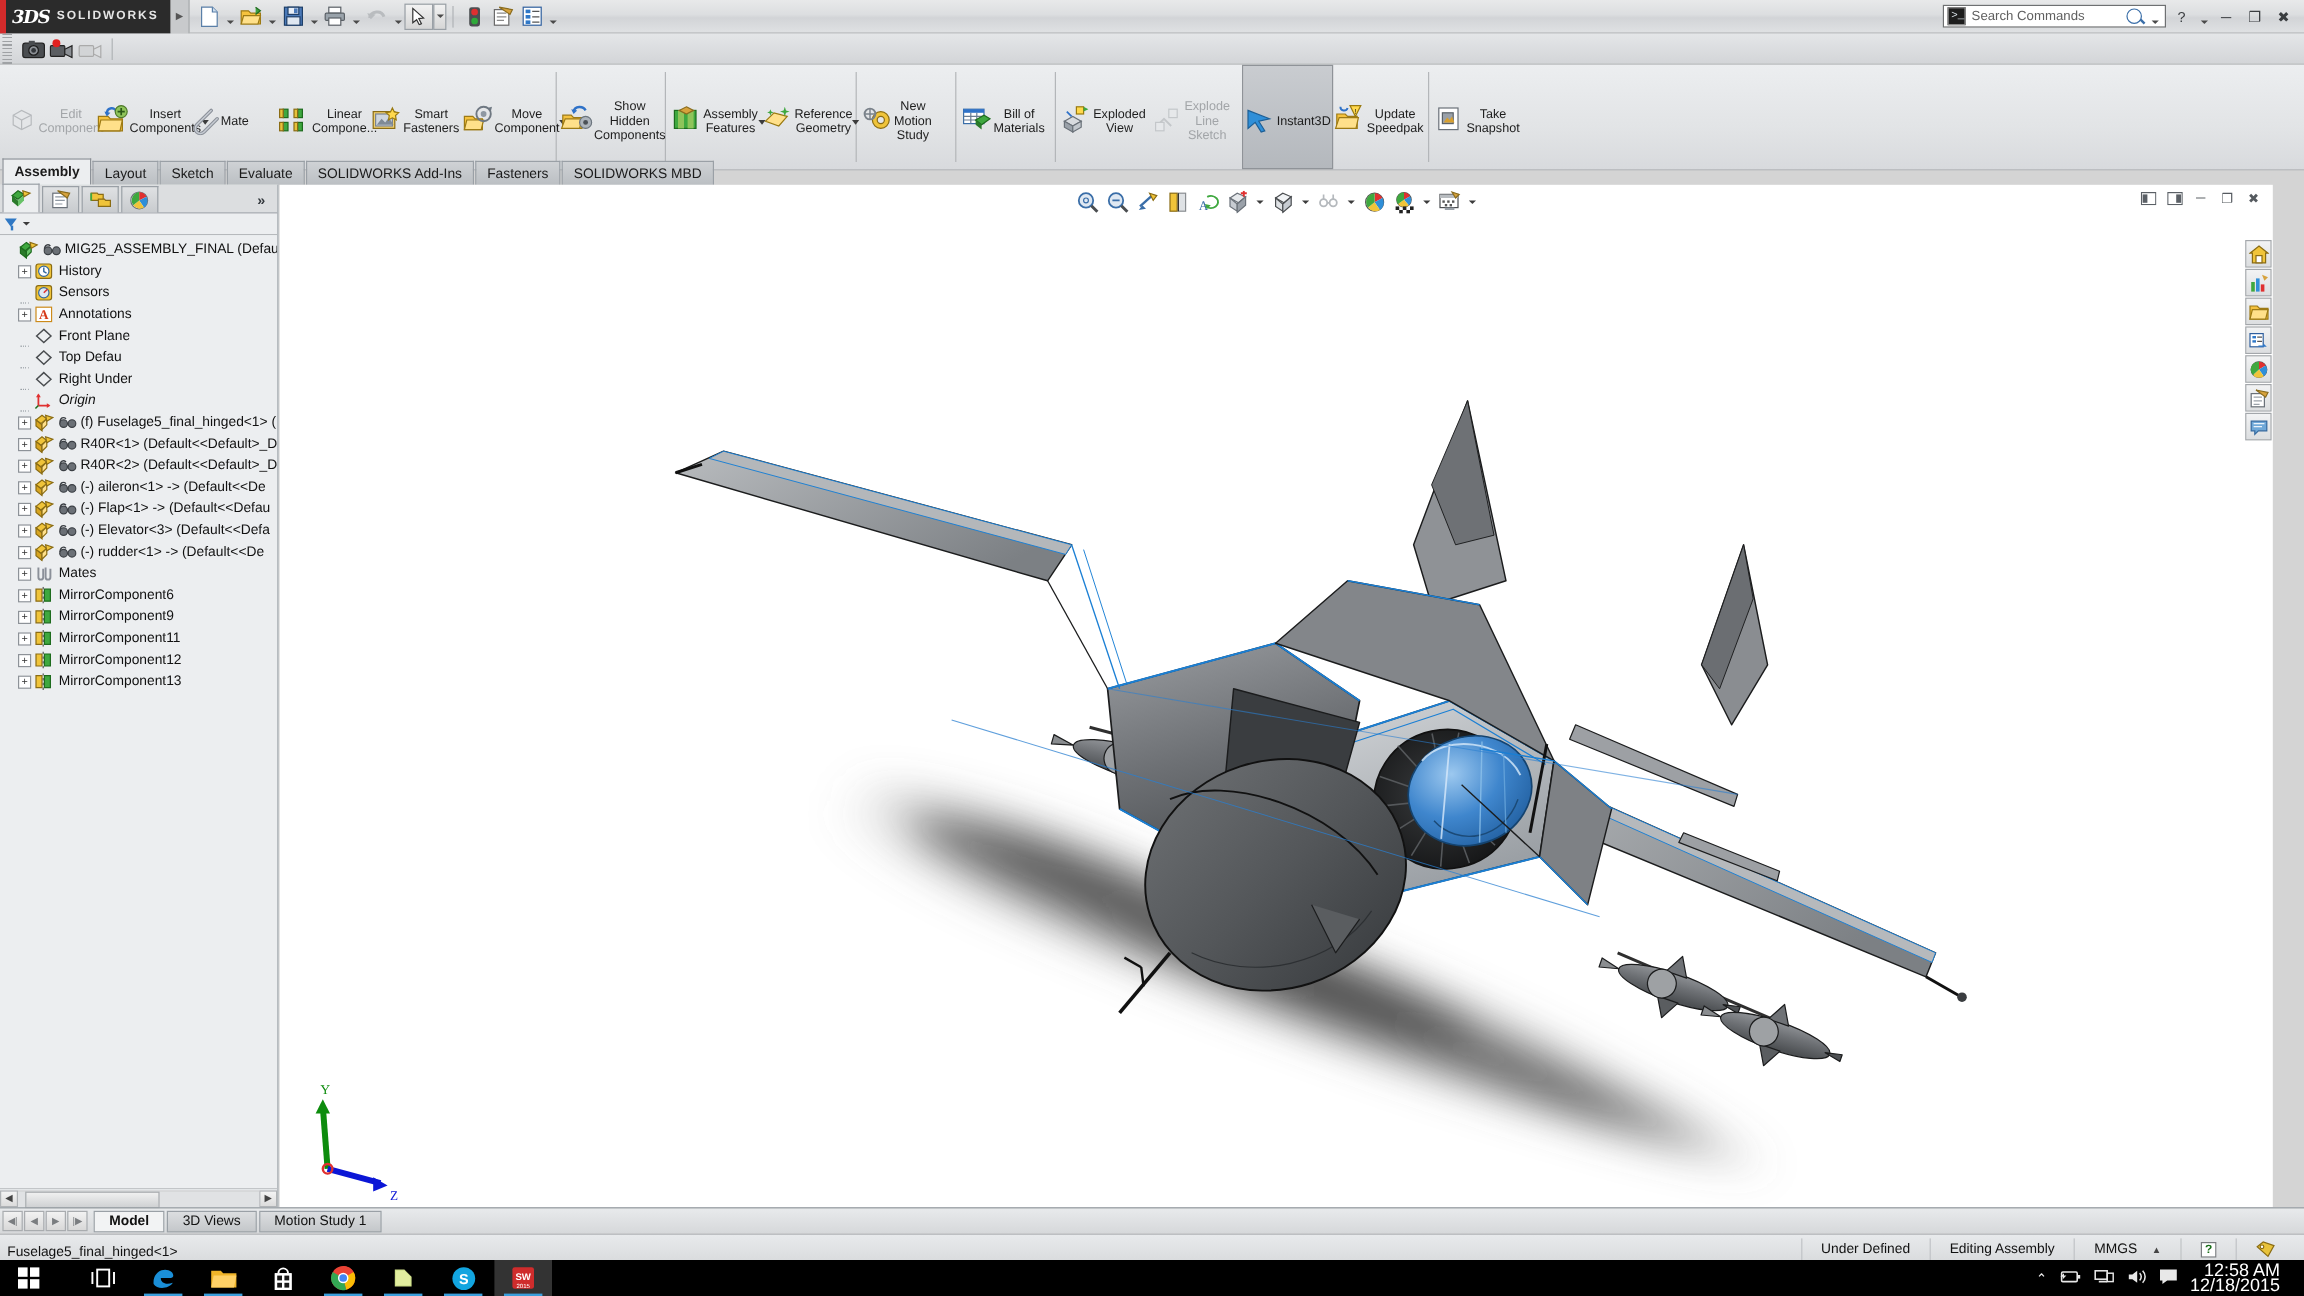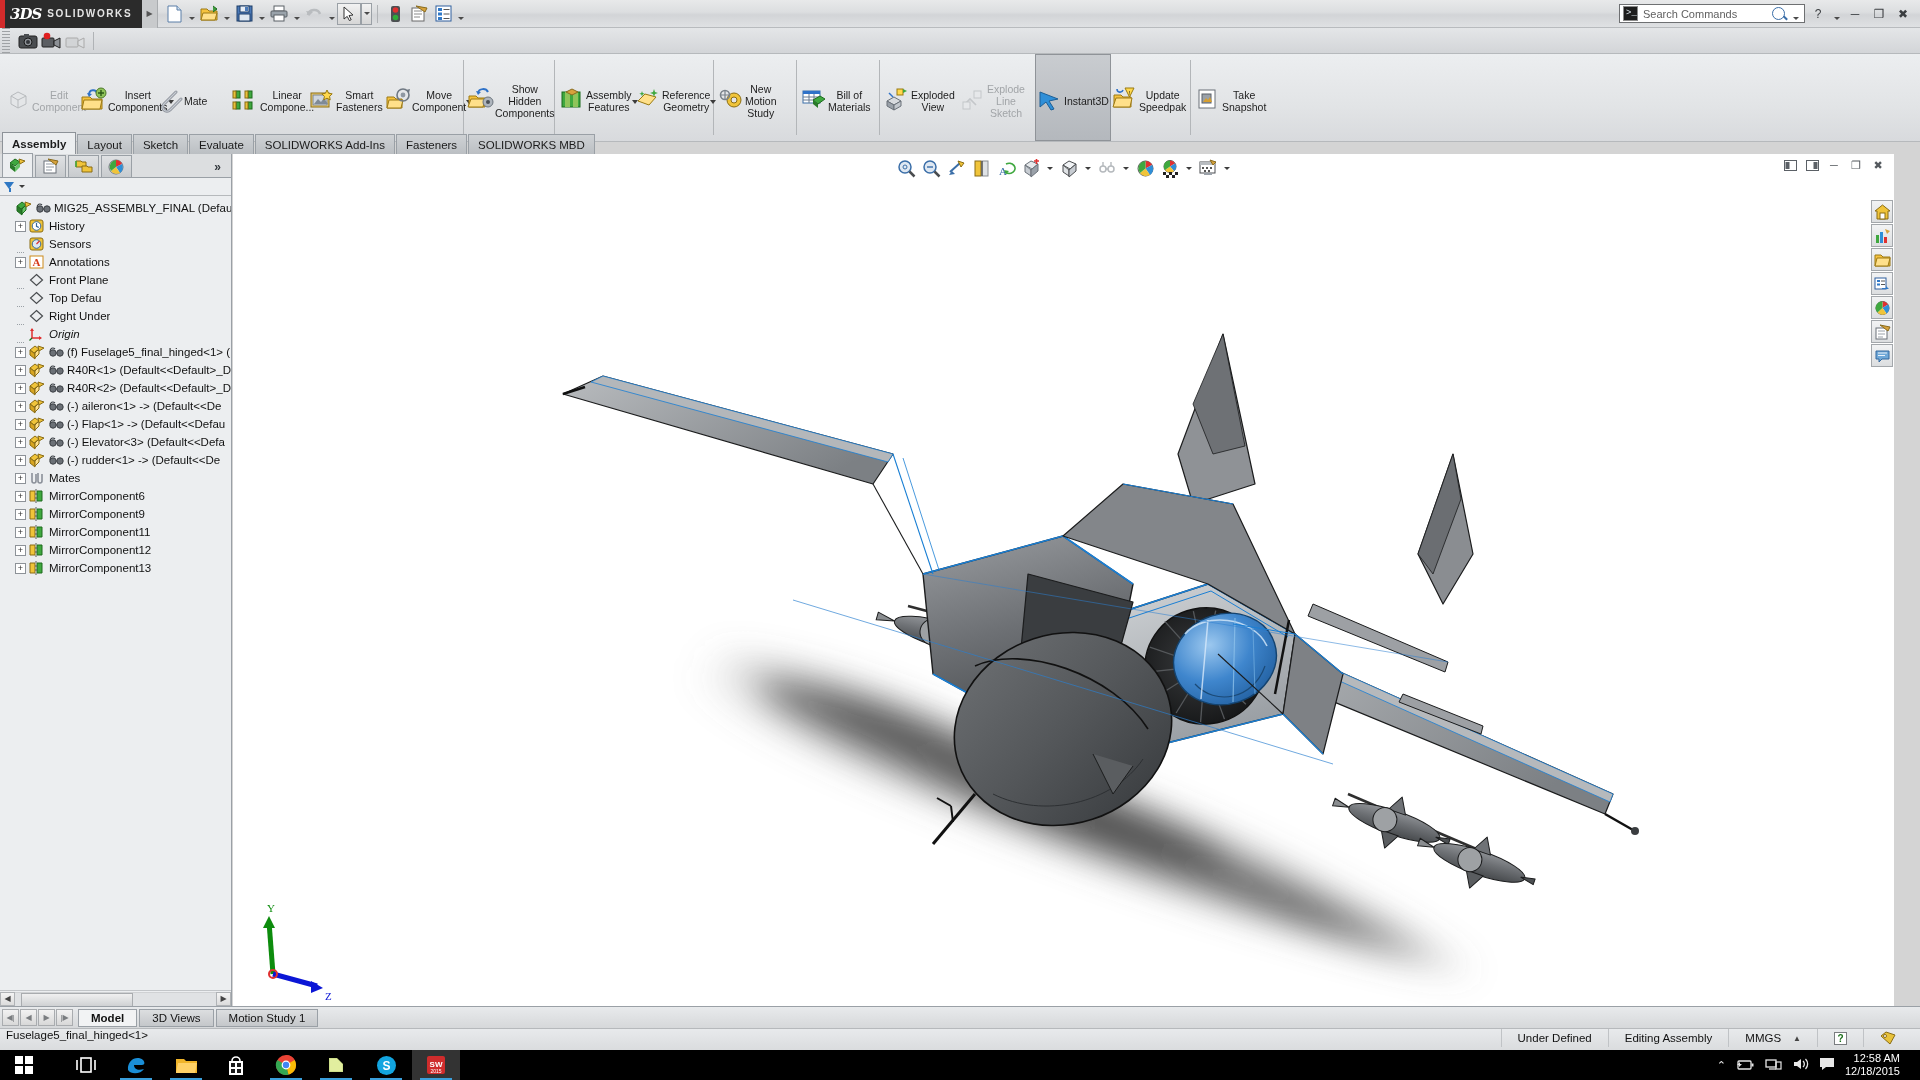--- a/index.html
+++ b/index.html
@@ -205,40 +205,40 @@
   }
   .navbtn { width: 17px; height: 17px; border: 1px solid #a9acaf;
     background: linear-gradient(to bottom,#f2f2f2,#d8d8d8);
     display:flex;align-items:center;justify-content:center; font-size:8px; color:#7a7d80; margin-right:1px;}
   .btab { height: 18px; padding: 0 12px; display:flex;align-items:center; font-size: 11.5px;
     border: 1px solid #9aa0a6; margin-right: 2px; background: linear-gradient(to bottom,#dcdee0,#c4c7ca); color:#111;}
   .btab.active { background: #f2f3f4; font-weight: bold; }
   .statusbar {
     position: absolute; top: 1028px; left: 0; width: 1920px; height: 22px;
     background: linear-gradient(to bottom,#e8eaec,#dadcde); border-top: 1px solid #b6b9bc;
-    display: flex; align-items: flex-start; font-size: 11.5px; color: #111; padding-left: 6px;
+    display: flex; align-items: flex-end; font-size: 11.5px; color: #111; padding-left: 6px;
   }
   .sb-right { margin-left:auto; display:flex; align-items:center; gap: 0px; padding-right: 8px;}
   .sb-cell { padding: 0 16px; height: 18px; display:flex;align-items:center; border-left: 1px solid #c0c3c6;}
 
   
   .taskbar {
     position: absolute; top: 1050px; left: 0; width: 1920px; height: 30px; background: #000;
     display: flex; align-items: center;
   }
   .start { width: 48px; height: 30px; display:flex;align-items:center;justify-content:center;}
   .tb-search { width: 300px; height: 30px; background: #2b2b2b; display:flex; align-items:center;
     padding-left: 14px; font-size: 12px; color: #c6c6c6;}
   .tb-apps { display:flex; align-items:center; margin-left: 14px; gap: 2px;}
   .tb-app { width: 48px; height: 30px; display:flex;align-items:center;justify-content:center; position:relative;}
   .tb-app.active { background: #333; }
   .tb-app.running::after { content:""; position:absolute; bottom:0; left:8px; right:8px; height:2px; background:#3a9fdc;}
   .tray { margin-left:auto; display:flex; align-items:center; gap: 10px; padding-right: 8px;
     color: #e8e8e8; font-size: 11px; }
-  .clock { text-align: right; line-height: 13px; font-size: 11px; color:#fff; padding-right: 12px;}
+  .clock { text-align: right; line-height: 13px; font-size: 15px; color:#fff; padding-right: 12px;}
 </style>
 </head>
 <body>
 
 <div id="app">
 
   <div class="titlebar">
     <div class="sw-logo">
       <span class="mark">3DS</span>
       <span class="word">SOLIDWORKS</span>

